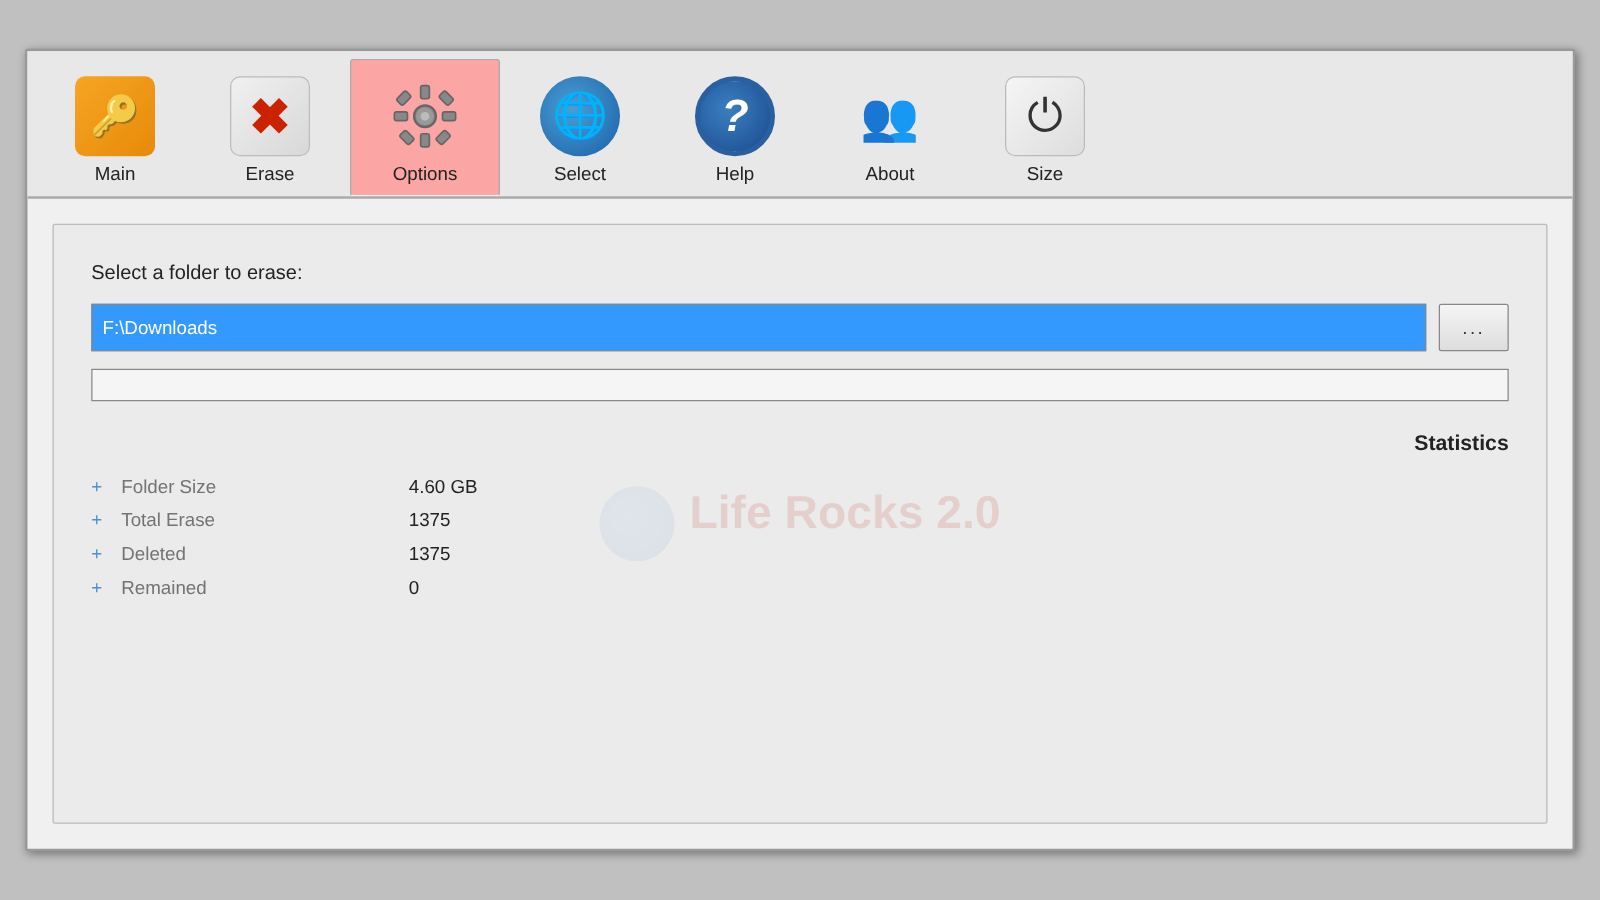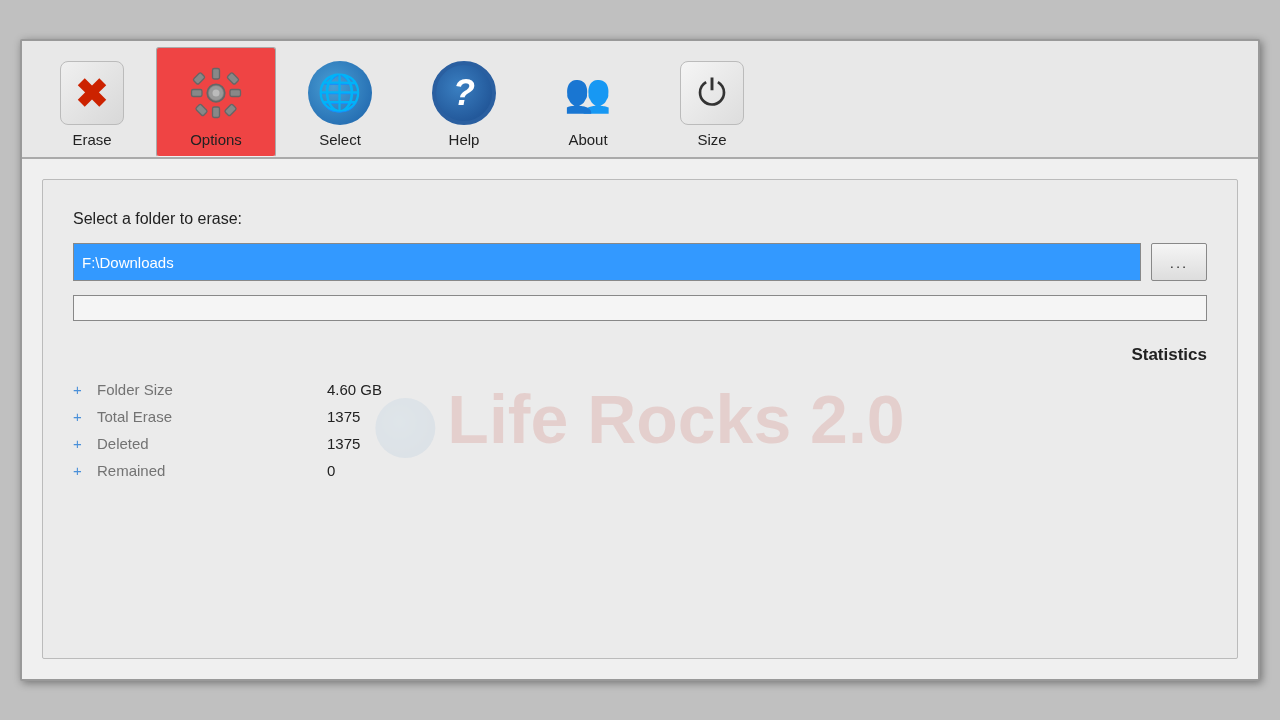--- a/index.html
+++ b/index.html
@@ -38,21 +38,21 @@
       width: 120px;
       padding: 6px 6px 8px 6px;
       background: transparent;
       border: 1px solid transparent;
       border-radius: 3px;
       cursor: pointer;
       gap: 6px;
       min-height: 110px;
     }
     .toolbar-btn.active {
-      background: #ef4444;
+      background: #fca5a5;
       border: 1px solid #aaa;
       border-bottom: 1px solid #f0f0f0;
     }
     .toolbar-btn .btn-label {
       font-size: 15px;
       color: #222;
       font-weight: normal;
     }
     .btn-icon {
       width: 64px;
@@ -172,27 +172,27 @@
       min-height: 480px;
       position: relative;
       overflow: hidden;
     }
     .watermark {
       position: absolute;
       top: 50%;
       left: 50%;
       transform: translate(-50%, -50%);
       opacity: 0.15;
-      font-size: 68px;
+      font-size: 37px;
       color: #c0392b;
       font-weight: bold;
       white-space: nowrap;
       pointer-events: none;
       display: flex;
-      align-items: flex-end;
+      align-items: flex-start;
       gap: 12px;
     }
     .watermark-globe {
       width: 60px;
       height: 60px;
       background: radial-gradient(circle at 40% 40%, #4a9fd4, #1a5fa8);
       border-radius: 50%;
       opacity: 0.5;
       display: inline-block;
       flex-shrink: 0;
@@ -283,20 +283,26 @@
       color: #222;
     }
   </style>
 </head>
 <body>
 
 <div class="app-window">
 
   <div class="toolbar">
 
+    <button class="toolbar-btn">
+      <div class="btn-icon">
+        <div class="icon-main"></div>
+      </div>
+      <span class="btn-label">Main</span>
+    </button>
 
     <button class="toolbar-btn">
       <div class="btn-icon">
         <div class="icon-erase"></div>
       </div>
       <span class="btn-label">Erase</span>
     </button>
 
     <button class="toolbar-btn active">
       <div class="btn-icon">

